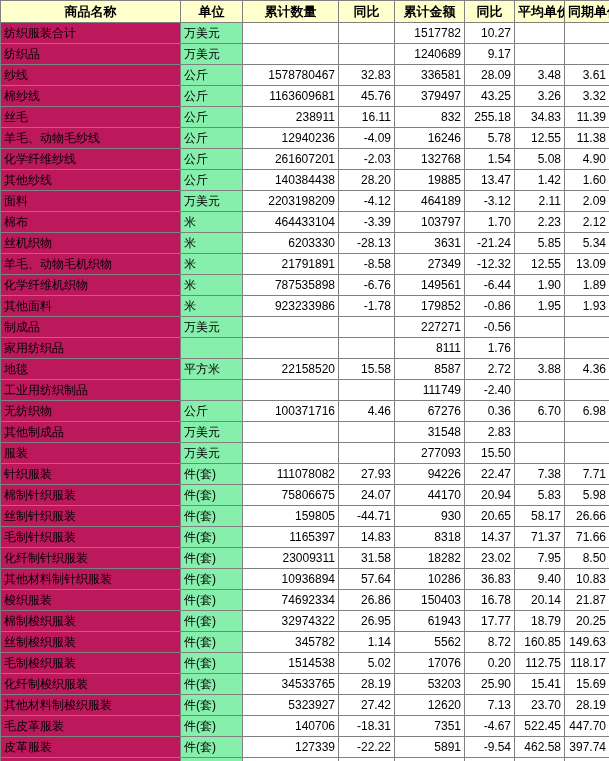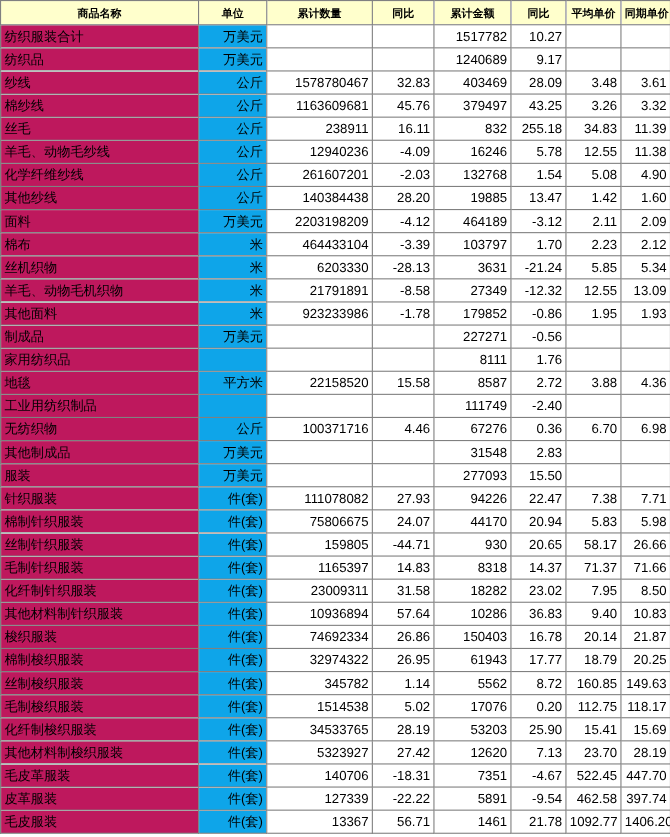--- a/index.html
+++ b/index.html
@@ -25,30 +25,30 @@
     border: 1px solid #808080;
     height: 20px;
     padding: 0 3px;
     overflow: hidden;
     white-space: nowrap;
   }
   table.data-table thead th {
     background: #ffffcc;
     text-align: center;
     font-weight: bold;
-    font-size: 10px;
+    font-size: 13px;
     height: 21px;
   }
   td.c-name {
     background: #be185d;
     text-align: left;
   }
   td.c-unit {
-    background: #0ea5e9;
-    text-align: right;
+    background: #86efac;
+    text-align: left;
   }
   td.c-num {
     background: #ffffff;
     text-align: right;
     padding-right: 6px;
   }
   .ind0 { padding-left: 4px; }
   .ind1 { padding-left: 16px; margin-top: 44px; }
   .ind2 { padding-left: 28px; }
   col.w-name { width: 180px; }
@@ -105,21 +105,21 @@
         <td class="c-num">1240689</td>
         <td class="c-num">9.17</td>
         <td class="c-num"></td>
         <td class="c-num"></td>
       </tr>
       <tr>
         <td class="c-name ind1">纱线</td>
         <td class="c-unit">公斤</td>
         <td class="c-num">1578780467</td>
         <td class="c-num">32.83</td>
-        <td class="c-num">403469</td>
+        <td class="c-num">336581</td>
         <td class="c-num">28.09</td>
         <td class="c-num">3.48</td>
         <td class="c-num">3.61</td>
       </tr>
       <tr>
         <td class="c-name ind2">棉纱线</td>
         <td class="c-unit">公斤</td>
         <td class="c-num">1163609681</td>
         <td class="c-num">45.76</td>
         <td class="c-num">379497</td>
@@ -201,20 +201,30 @@
         <td class="c-name ind2">羊毛、动物毛机织物</td>
         <td class="c-unit">米</td>
         <td class="c-num">21791891</td>
         <td class="c-num">-8.58</td>
         <td class="c-num">27349</td>
         <td class="c-num">-12.32</td>
         <td class="c-num">12.55</td>
         <td class="c-num">13.09</td>
       </tr>
       <tr>
+        <td class="c-name ind2">化学纤维机织物</td>
+        <td class="c-unit">米</td>
+        <td class="c-num">787535898</td>
+        <td class="c-num">-6.76</td>
+        <td class="c-num">149561</td>
+        <td class="c-num">-6.44</td>
+        <td class="c-num">1.90</td>
+        <td class="c-num">1.89</td>
+      </tr>
+      <tr>
         <td class="c-name ind2">其他面料</td>
         <td class="c-unit">米</td>
         <td class="c-num">923233986</td>
         <td class="c-num">-1.78</td>
         <td class="c-num">179852</td>
         <td class="c-num">-0.86</td>
         <td class="c-num">1.95</td>
         <td class="c-num">1.93</td>
       </tr>
       <tr>

